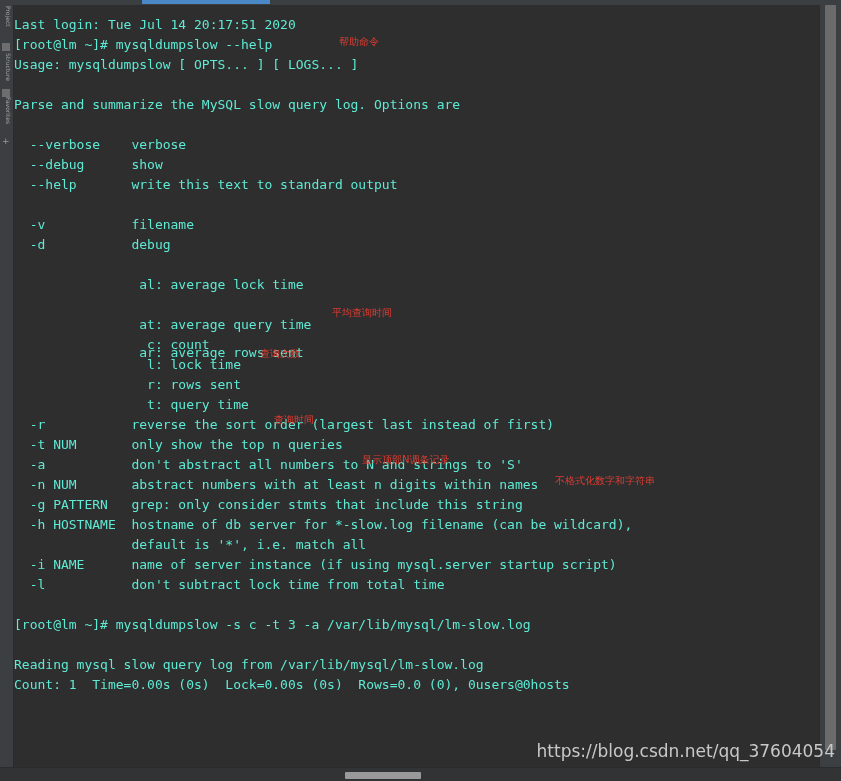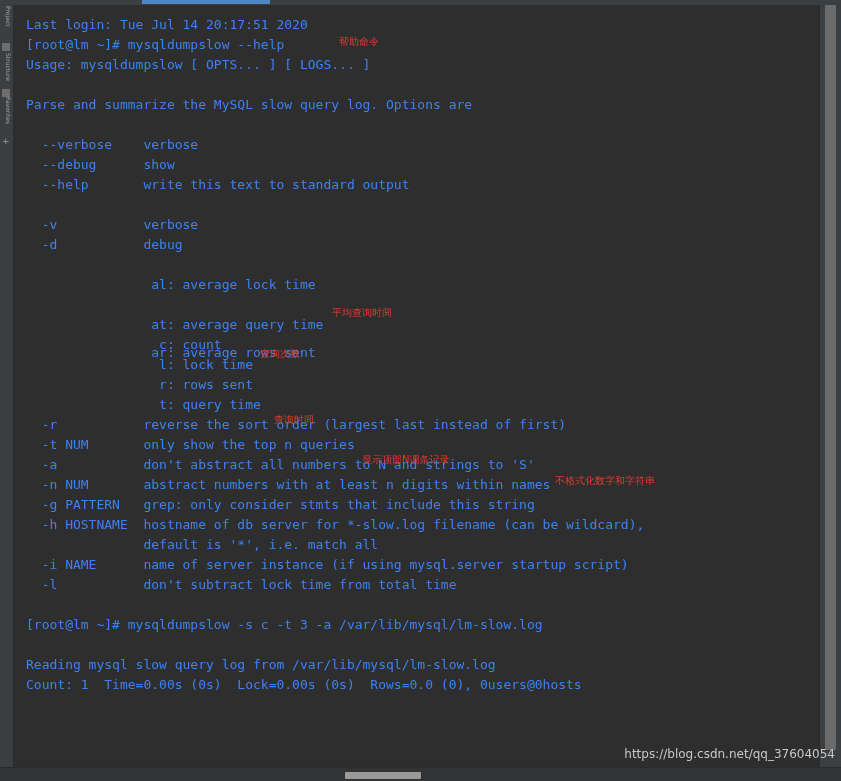--- a/index.html
+++ b/index.html
@@ -75,26 +75,26 @@
   
   .console {
     position: absolute;
     left: 14px; top: 5px;
     width: 806px; height: 763px;
     background: #2e2e2e;
     overflow: hidden;
   }
   .line {
     position: absolute;
-    left: 12px;
+    left: 0;
     white-space: pre;
     font-family: "DejaVu Sans Mono", "Liberation Mono", monospace;
     font-size: 13px;
     line-height: 20px;
-    color: #3b82f6;
+    color: #5eead4;
   }
   .ann {
     position: absolute;
     white-space: pre;
     color: #e03c31;
     font-family: "DejaVu Sans", "Liberation Sans", sans-serif;
     font-size: 10px;
     line-height: 18px;
     font-weight: 500;
   }
@@ -129,21 +129,21 @@
     width: 76px; height: 7px;
     background: #9a9a9a;
     border-radius: 1px;
   }
 
   
   .watermark {
     position: absolute;
     right: 6px; bottom: 20px;
     font-family: "DejaVu Sans", "Liberation Sans", sans-serif;
-    font-size: 12px;
+    font-size: 17px;
     color: #c8c8c8;
     white-space: pre;
   }
 </style>
 </head>
 <body>
 
 <div id="screen">
 
   <div class="topstrip">
@@ -164,21 +164,21 @@
   <div class="line" style="top: 10px;">Last login: Tue Jul 14 20:17:51 2020</div>
       <div class="line" style="top: 30px;">[root@lm ~]# mysqldumpslow --help</div>
       <div class="line" style="top: 50px;">Usage: mysqldumpslow [ OPTS... ] [ LOGS... ]</div>
       <div class="line" style="top: 70px;"></div>
       <div class="line" style="top: 90px;">Parse and summarize the MySQL slow query log. Options are</div>
       <div class="line" style="top: 110px;"></div>
       <div class="line" style="top: 130px;">  --verbose    verbose</div>
       <div class="line" style="top: 150px;">  --debug      show</div>
       <div class="line" style="top: 170px;">  --help       write this text to standard output</div>
       <div class="line" style="top: 190px;"></div>
-      <div class="line" style="top: 210px;">  -v           verbose</div>
+      <div class="line" style="top: 210px;">  -v           filename</div>
       <div class="line" style="top: 230px;">  -d           debug</div>
       <div class="line" style="top: 270px;">                al: average lock time</div>
       <div class="line" style="top: 290px; margin-top: 48px;">                ar: average rows sent</div>
       <div class="line" style="top: 310px;">                at: average query time</div>
       <div class="line" style="top: 330px;">                 c: count</div>
       <div class="line" style="top: 350px;">                 l: lock time</div>
       <div class="line" style="top: 370px;">                 r: rows sent</div>
       <div class="line" style="top: 390px;">                 t: query time</div>
       <div class="line" style="top: 410px;">  -r           reverse the sort order (largest last instead of first)</div>
       <div class="line" style="top: 430px;">  -t NUM       only show the top n queries</div>

